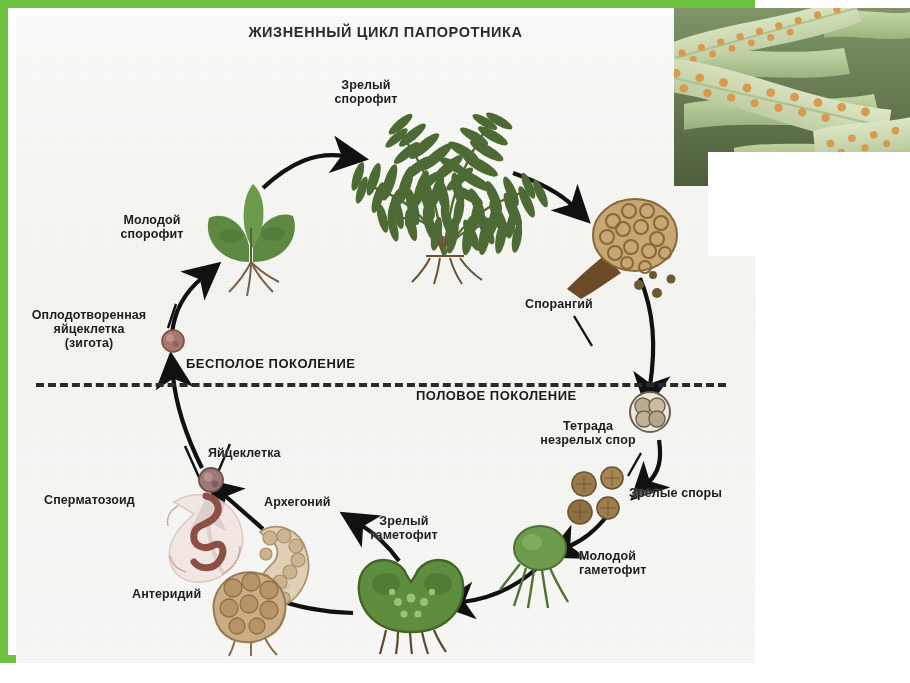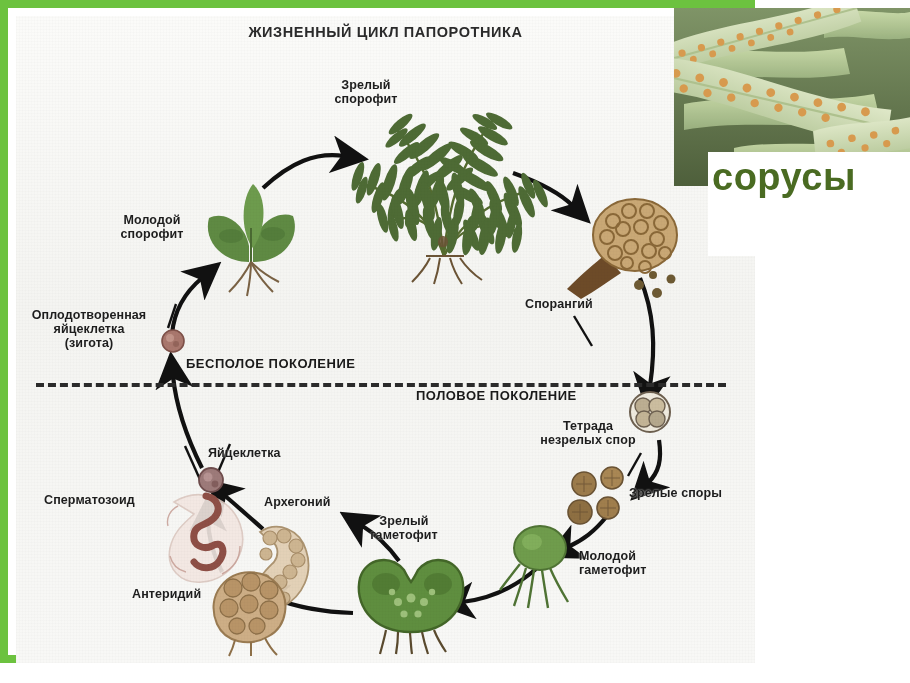--- a/index.html
+++ b/index.html
@@ -510,15 +510,14 @@
           <circle cx="86" cy="148" r="2"></circle>
         <circle cx="112" cy="152" r="2"></circle>
           <circle cx="138" cy="147" r="2"></circle>
         <circle cx="72" cy="162" r="1.8"></circle>
           <circle cx="100" cy="160" r="1.8"></circle>
       </g>
     </svg>
   </div>
 
   <div class="callout"></div>
-  <div class="callout-text">сорусы</div>
 
 </div>
 
 </body></html>

